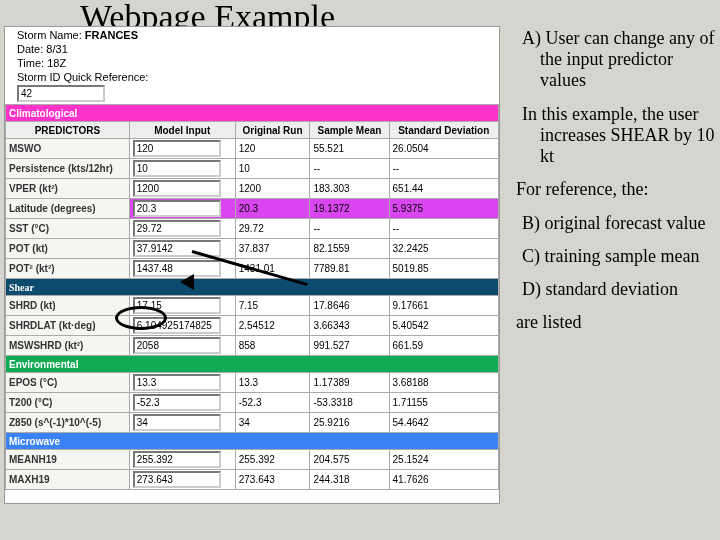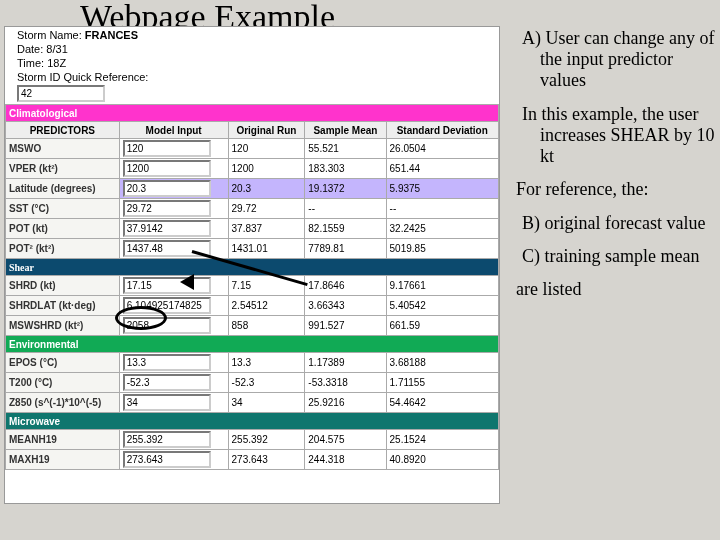--- a/index.html
+++ b/index.html
@@ -7,22 +7,22 @@
   .left-area { position:absolute; left:4px; top:26px; width:494px; height:476px; background:#fff; border:1px solid #999; overflow:hidden; }
   .title { position:absolute; left:80px; top:-2px; font-size:34px; font-family:"Times New Roman", serif; color:#000; }
   .abcd { position:absolute; top:50px; font-size:18px; font-family:"Times New Roman", serif; color:#000; }
   .meta { font-size:11px; color:#000; margin:2px 12px; }
   table { border-collapse:collapse; width:100%; font-size:10px; }
   th, td { border:1px solid #aaa; padding:1px 3px; height:14px; }
   th { background:#eee; font-weight:bold; font-size:10px; }
   .sec-clim { background:#ff33cc; color:#fff; font-weight:bold; }
   .sec-shear { background:#0c4a6e; color:#fff; font-weight:bold;font-family:Liberation Serif, serif; }
   .sec-env { background:#11aa55; color:#fff; font-weight:bold; }
-  .sec-micro { background:#0f766e; color:#fff; font-weight:bold; }
-  .row-hl { background:#c4b5fd; }
+  .sec-micro { background:#3b82f6; color:#fff; font-weight:bold; }
+  .row-hl { background:#d946ef; }
   .inputcell input { width:80px; font-size:10px; border:2px inset #ccc; background:#fff; }
   .predcol { background:#f5f5f2; font-weight:bold; color:#333; }
   .right { position:absolute; left:500px; top:22px; width:218px; height:500px; font-family:"Times New Roman", serif; font-size:18px; line-height:1.18; }
   .right p { margin:6px 2px 12px 8px; text-indent:-18px; padding-left:32px; }
   .circle { position:absolute; border:3px solid #000; border-radius:50%; width:46px; height:18px; }
   .arrow-line { position:absolute; width:120px; height:3px; background:#000; transform-origin:left center; }
   .arrow-head { position:absolute; width:0; height:0; border-right:14px solid #000; border-top:8px solid transparent; border-bottom:8px solid transparent; }
 </style>
 </head>
 <body>
@@ -58,20 +58,27 @@
       </tbody>
         <tbody id="rows-clim">
           <tr>
             <td class="predcol">MSWO</td>
             <td class="inputcell"><input value="120" style=""></td>
             <td>120</td>
             <td>55.521</td>
             <td>26.0504</td>
           </tr>
           <tr>
+            <td class="predcol">Persistence (kts/12hr)</td>
+            <td class="inputcell"><input value="10" style=""></td>
+            <td>10</td>
+            <td>--</td>
+            <td>--</td>
+          </tr>
+          <tr>
             <td class="predcol">VPER (kt²)</td>
             <td class="inputcell"><input value="1200" style=""></td>
             <td>1200</td>
             <td>183.303</td>
             <td>651.44</td>
           </tr>
           <tr class="row-hl">
             <td class="predcol">Latitude (degrees)</td>
             <td class="inputcell"><input value="20.3" style=""></td>
             <td>20.3</td>
@@ -167,33 +174,34 @@
             <td class="inputcell"><input value="255.392" style=""></td>
             <td>255.392</td>
             <td>204.575</td>
             <td>25.1524</td>
           </tr>
           <tr>
             <td class="predcol">MAXH19</td>
             <td class="inputcell"><input value="273.643" style=""></td>
             <td>273.643</td>
             <td>244.318</td>
-            <td>40.8920</td>
+            <td>41.7626</td>
           </tr>
         </tbody>
     </table>
 
   </div>
 
   <div class="arrow-line" style="left:192px; top:250px; transform:rotate(16deg);"></div>
   <div class="arrow-head" style="left:180px; top:274px;"></div>
   <div class="circle" style="left:115px; top:306px;"></div>
 
   <div class="right">
     <p>A) User can change any of the input predictor values</p>
     <p>In this example, the user increases SHEAR by 10 kt</p>
     <p style="text-indent:0;padding-left:8px">For reference, the:</p>
     <p>B) original forecast value</p>
     <p>C) training sample mean</p>
+    <p>D) standard deviation</p>
     <p style="text-indent:0;padding-left:8px">are listed</p>
   </div>
 
 </div>
 
 </body></html>

